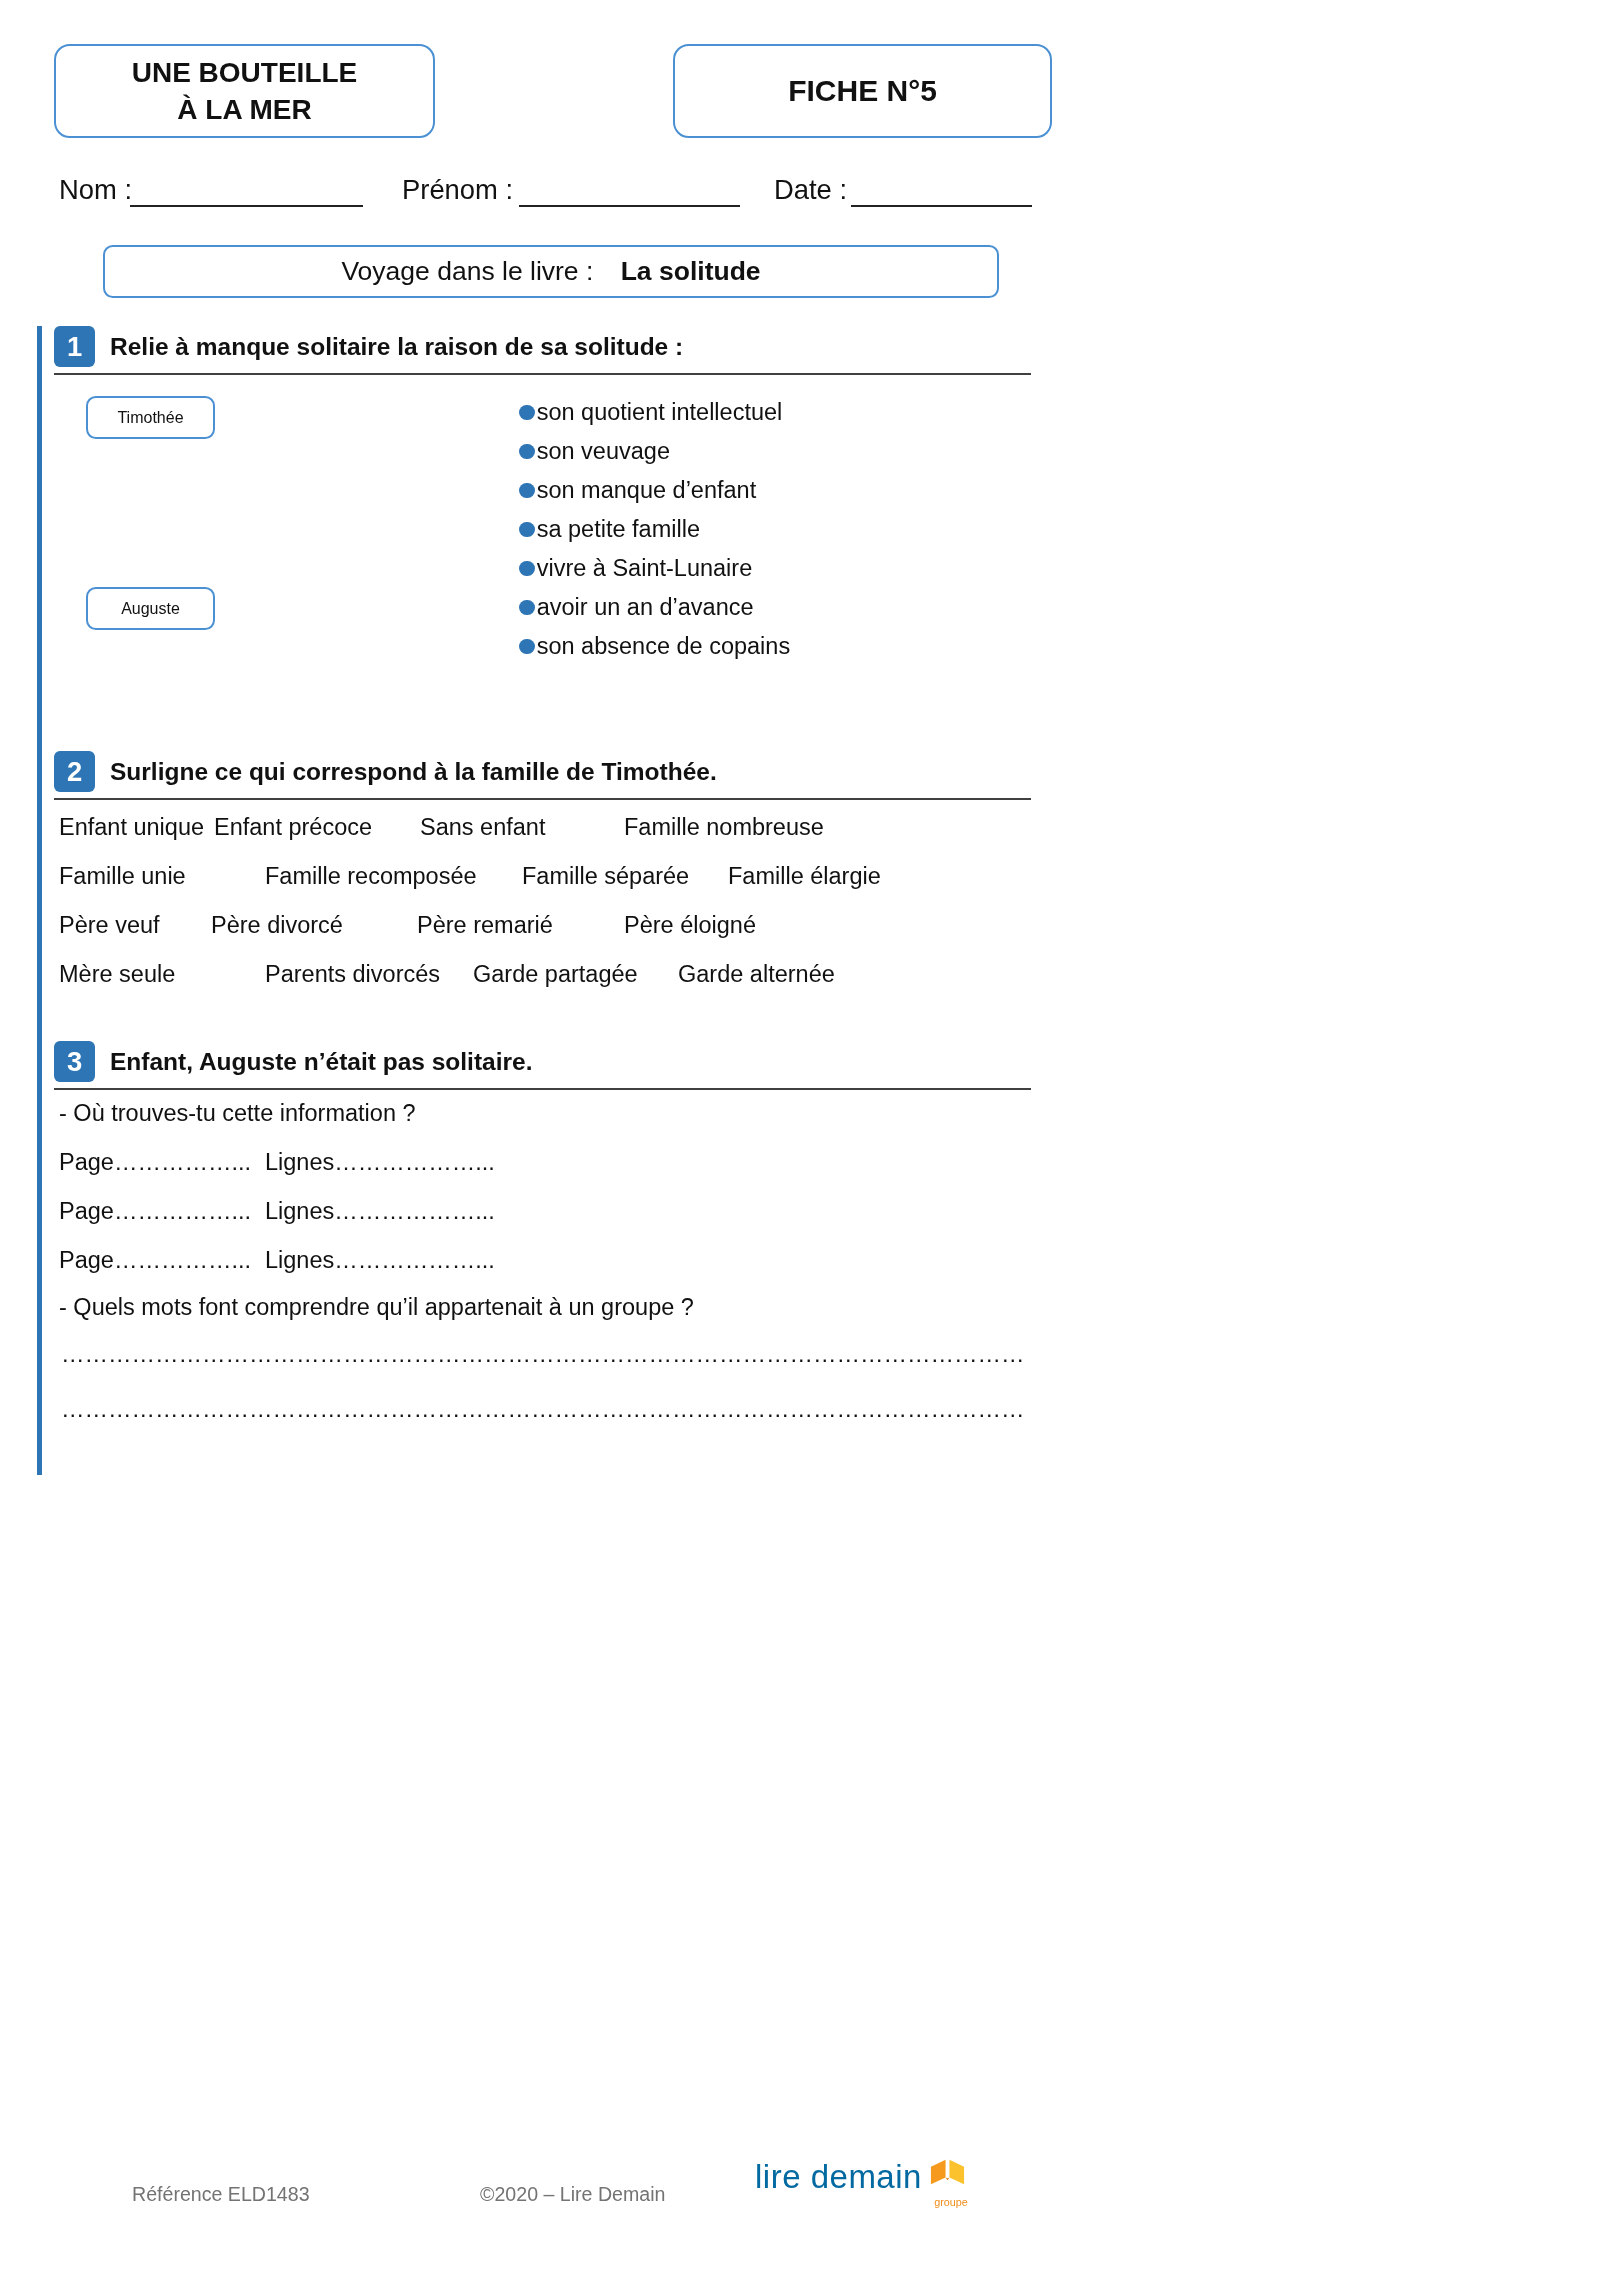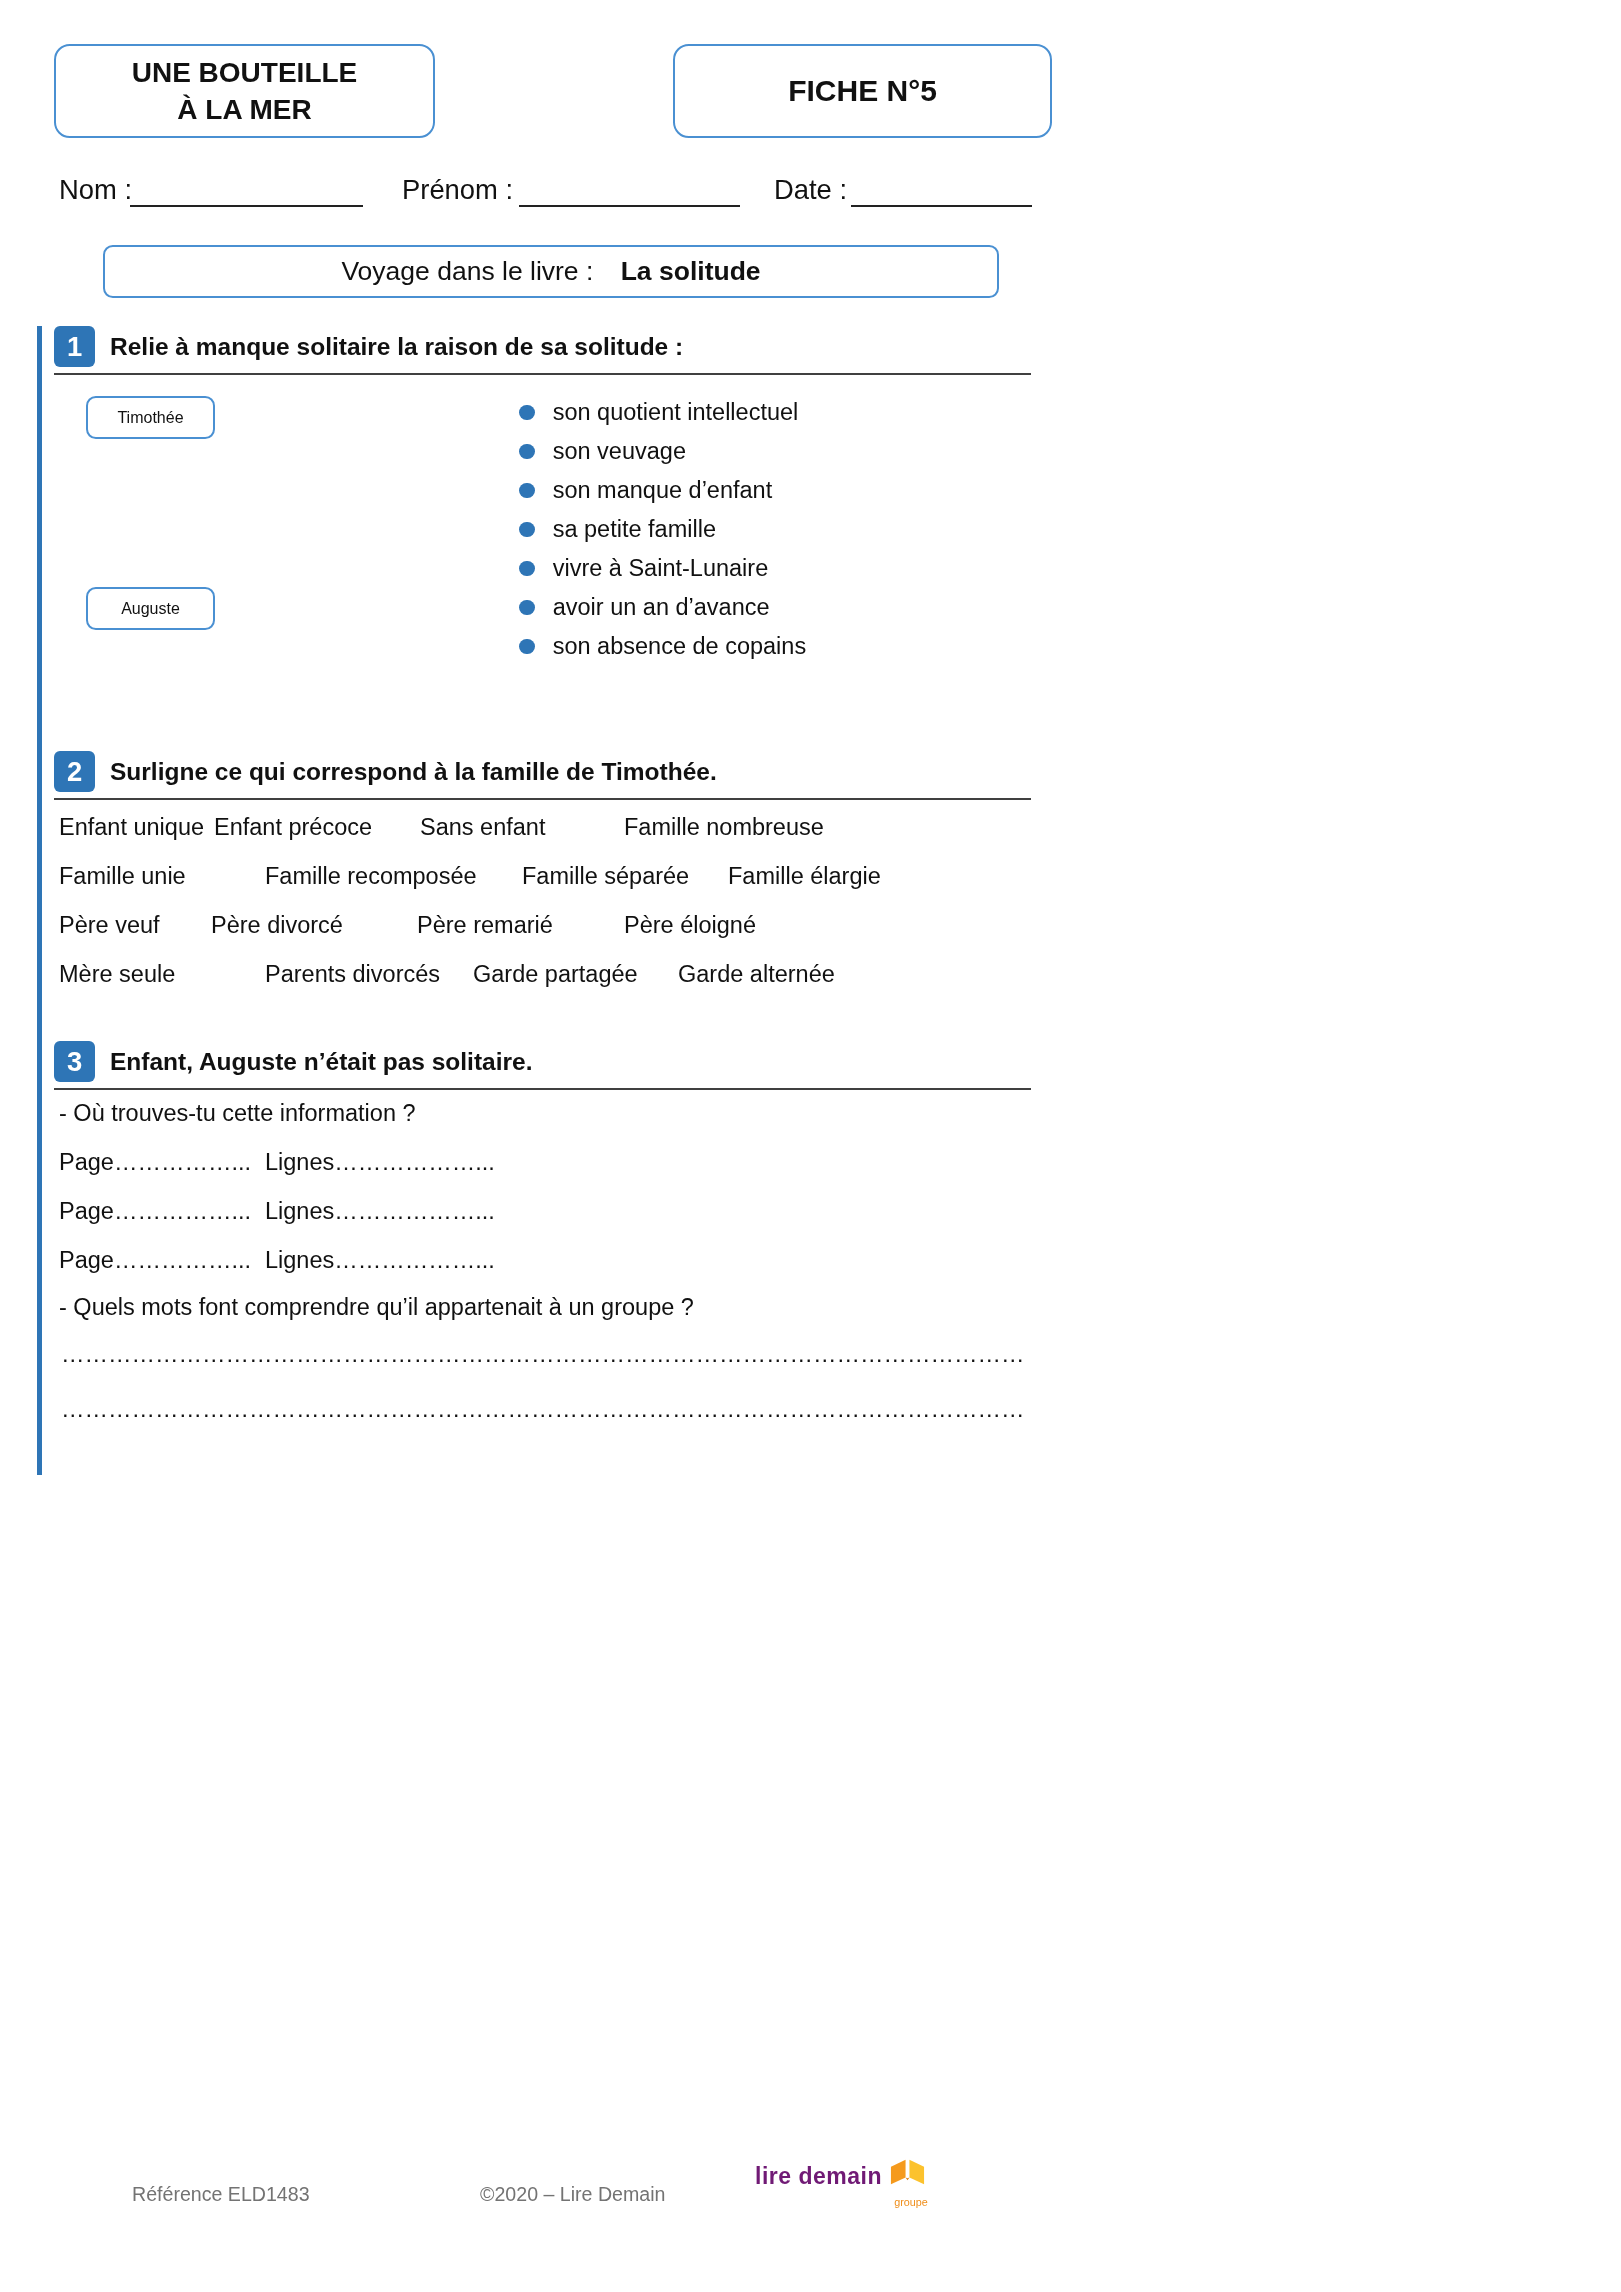--- a/index.html
+++ b/index.html
@@ -34,33 +34,33 @@
     font-size:27.4px; font-weight:bold;
   }
   .sec-title { position:absolute; left:110px; font-size:24.5px; font-weight:bold; }
   .rule { position:absolute; left:54px; width:977px; height:2px; background:#404040; }
   
   .name-box {
     position:absolute; width:125px; height:39px; border:2.9px solid #4a90d2; border-radius:9.8px;
     display:flex; justify-content:center; align-items:center; font-size:16px;
   }
   .reasons { position:absolute; left:519px; top:393px; }
-  .reason { height:39px; display:flex; align-items:center; gap:18px; font-size:23.5px; }
+  .reason { height:39px; display:flex; align-items:center; gap:2px; font-size:23.5px; }
   .dot { width:15.7px; height:15.7px; border-radius:50%; background:#2e75b6; flex:0 0 15.7px; }
   
   .w { position:absolute; font-size:23.5px; white-space:nowrap; }
   
   .q { position:absolute; left:59px; font-size:23.5px; white-space:nowrap; }
   .pl-page { position:absolute; left:59px; font-size:23.5px; }
   .pl-lignes { position:absolute; left:265px; font-size:23.5px; }
   .dotline { position:absolute; left:61px; width:965px; font-size:23.5px; white-space:nowrap; overflow:hidden; color:#111; }
   
   .foot { position:absolute; top:2183px; font-size:19.6px; color:#737373; }
   .footer-logo { position:absolute; left:755px; top:2159px; display:flex; align-items:flex-start; gap:4.9px; }
-  .logo-text { color:#701a75; font-size:23px; font-weight:bold; letter-spacing:0.5px; line-height:35px; }
+  .logo-text { color:#0369a1; font-size:33px; font-weight:normal; letter-spacing:0.5px; line-height:35px; }
   .book-icon { margin-top:-3.9px; }
   .logo-tagline { position:absolute; right:0; top:37px; color:#ef8e1b; font-size:10.8px; }
 </style>
 </head>
 <body>
 
 <div class="page">
 
   <div class="hbox box-title">
     <div>UNE BOUTEILLE</div>

